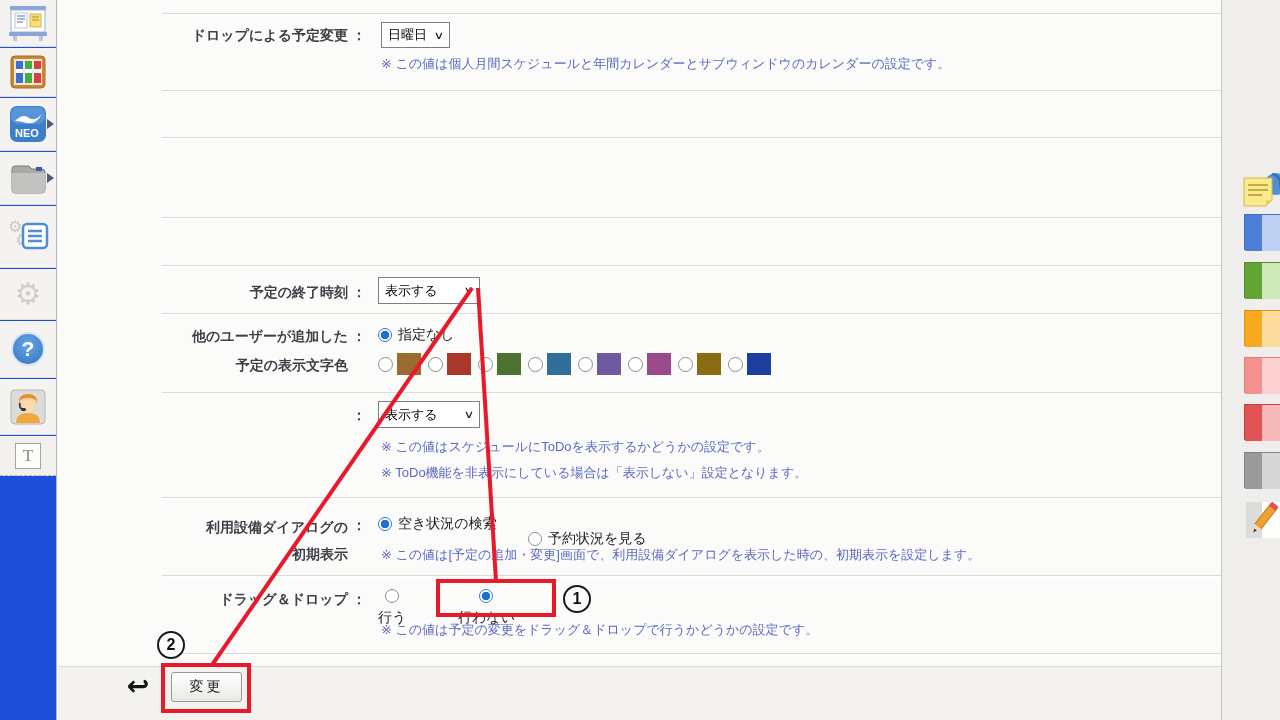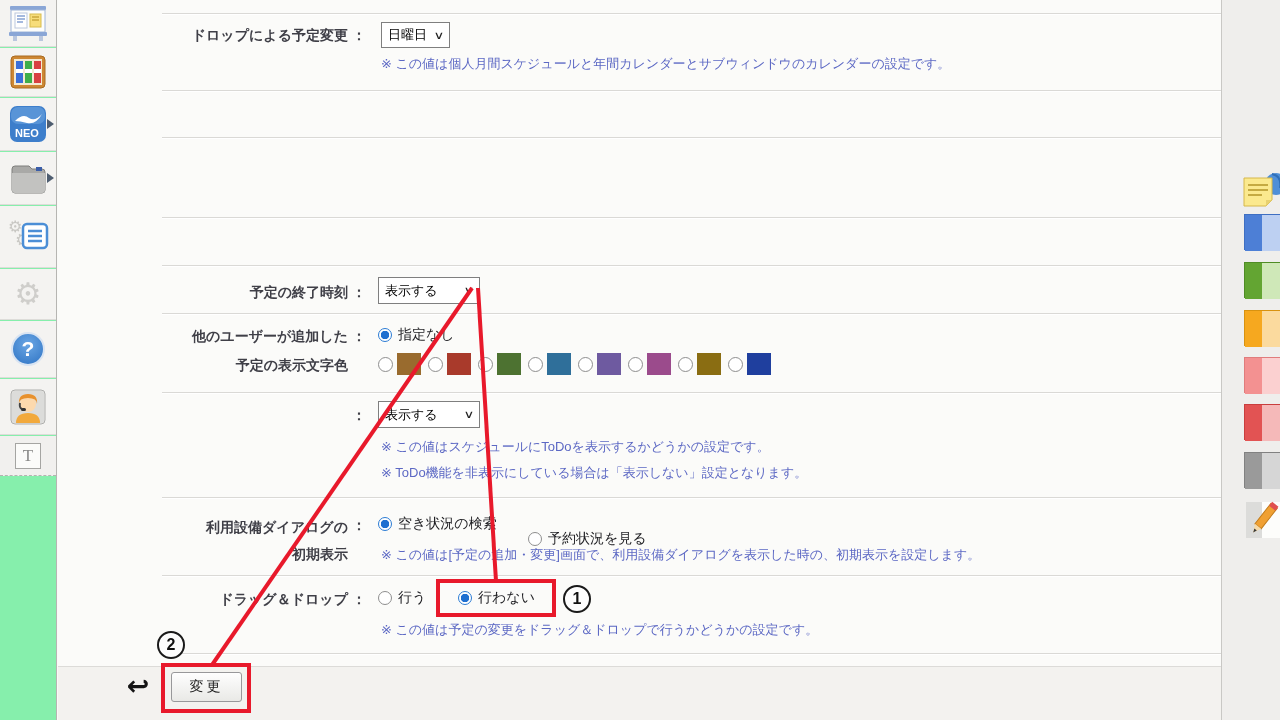--- a/index.html
+++ b/index.html
@@ -1,21 +1,21 @@
 <!DOCTYPE html>
 <html><head>
 <meta charset="utf-8">
 <style>
   * { margin:0; padding:0; box-sizing:border-box; }
   html,body { width:1280px; height:720px; overflow:hidden; }
   body { font-family:"Liberation Sans","DejaVu Sans",sans-serif; }
   #page { position:relative; width:1280px; height:720px; background:#fafaf8; overflow:hidden; }
 
   
-  .sidebar { position:absolute; left:0; top:0; width:57px; height:720px; background:#86efac; border-right:1px solid #b6b5b2; z-index:5; }
+  .sidebar { position:absolute; left:0; top:0; width:57px; height:720px; background:#1d4ed8; border-right:1px solid #b6b5b2; z-index:5; }
   .s-cell { position:absolute; left:0; width:56px; border-bottom:1px solid #dddcd9; display:flex; align-items:center; justify-content:center; background:#f4f3f1; cursor:pointer; }
   .s-cell.dashed { border-bottom:1px dashed #b4b3b0; background:#f1f0ee; }
   .flyout { position:absolute; right:2px; top:50%; margin-top:-5px; width:0; height:0; border-left:7px solid #4e5d70; border-top:5px solid transparent; border-bottom:5px solid transparent; }
 
   
   .main { position:absolute; left:58px; top:0; width:1164px; height:720px; background:#fbfbf9; }
   .panel-bottom { position:absolute; left:58px; top:666px; width:1164px; height:1px; background:#dcdbd8; z-index:1; }
   .below-panel { position:absolute; left:58px; top:667px; width:1164px; height:53px; background:#f3f2ef; }
   .vline-right { position:absolute; left:1221px; top:0; width:1px; height:720px; background:#c9c8c5; z-index:5; }
   .rightbar { position:absolute; left:1222px; top:0; width:58px; height:720px; background:#efeeec; overflow:hidden; z-index:5; }
@@ -222,25 +222,25 @@
   </div>
   <div class="val" style="left:528px;top:530px;">
     <span class="radio"></span>
     <span>予約状況を見る</span>
   </div>
   <div class="lbl" style="top:546px;">初期表示</div>
   <div class="note" style="top:546px;">※ この値は[予定の追加・変更]画面で、利用設備ダイアログを表示した時の、初期表示を設定します。</div>
 
   <div class="lbl" style="top:591px;">ドラッグ＆ドロップ</div>
   <div class="colon" style="top:591px;">：</div>
-  <div class="val" style="left:378px;top:589px;">
+  <div class="val" style="left:378px;top:589px;flex-direction:column;">
     <span class="radio"></span>
     <span>行う</span>
   </div>
-  <div class="val" style="left:458px;top:589px;">
+  <div class="val" style="left:458px;top:589px;flex-direction:column;">
     <span class="radio sel"></span>
     <span>行わない</span>
   </div>
   <div class="note" style="top:621px;">※ この値は予定の変更をドラッグ＆ドロップで行うかどうかの設定です。</div>
 
   <div class="panel-bottom"></div>
   <div class="below-panel"></div>
 
   <div class="back-btn">
       <span>↩</span>

